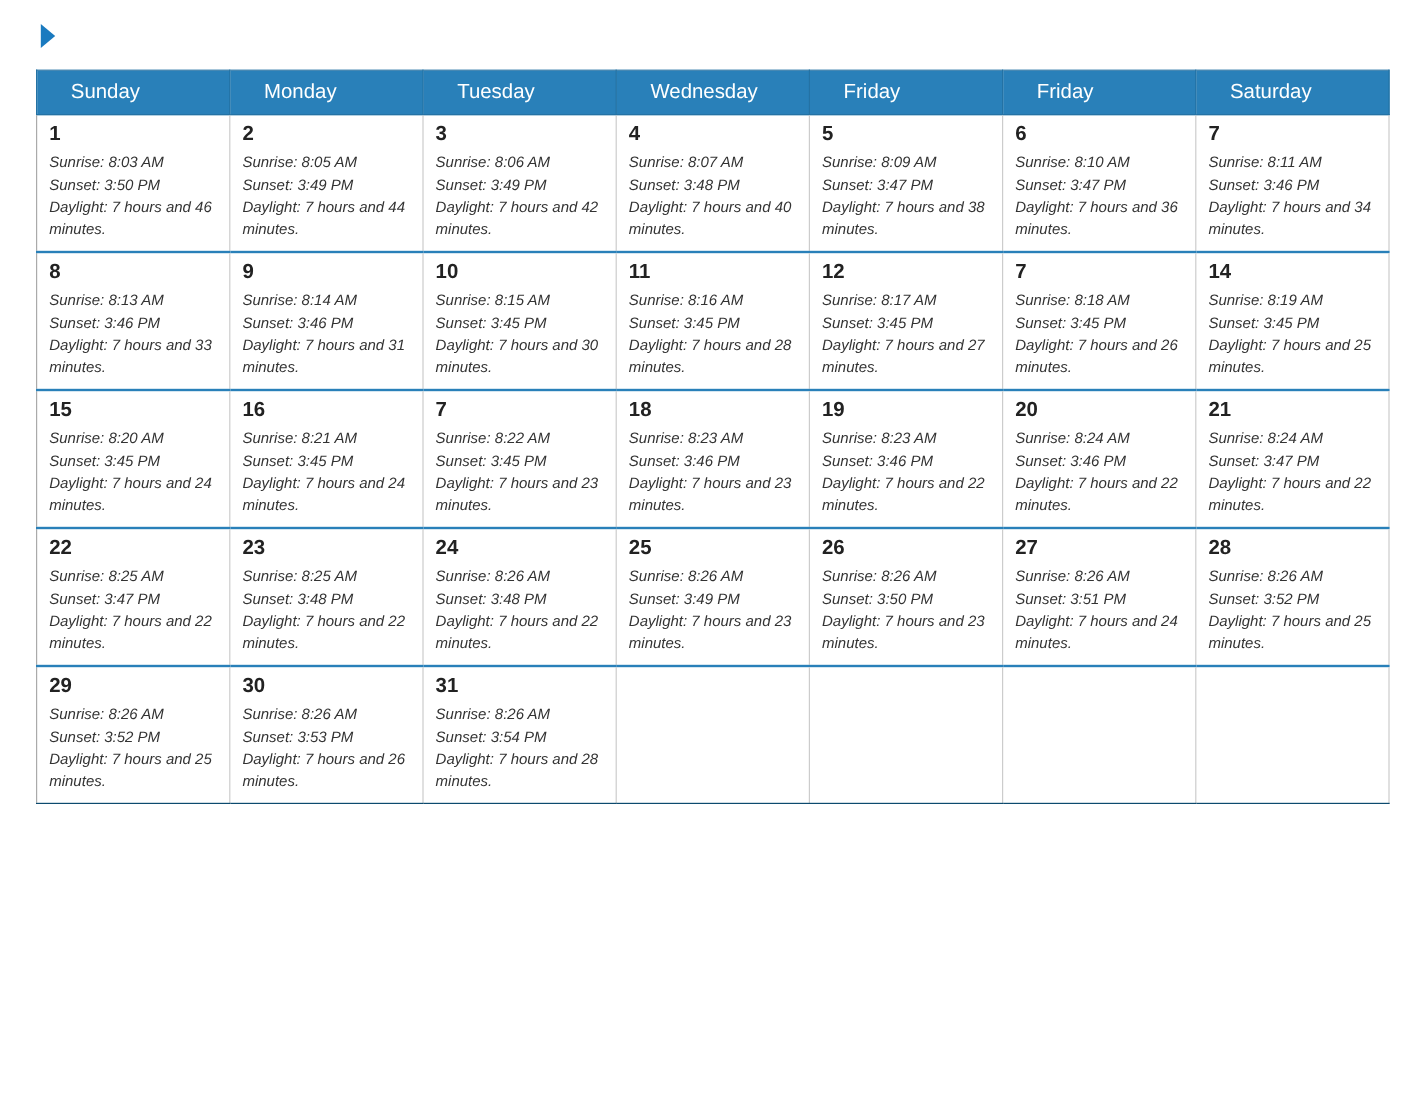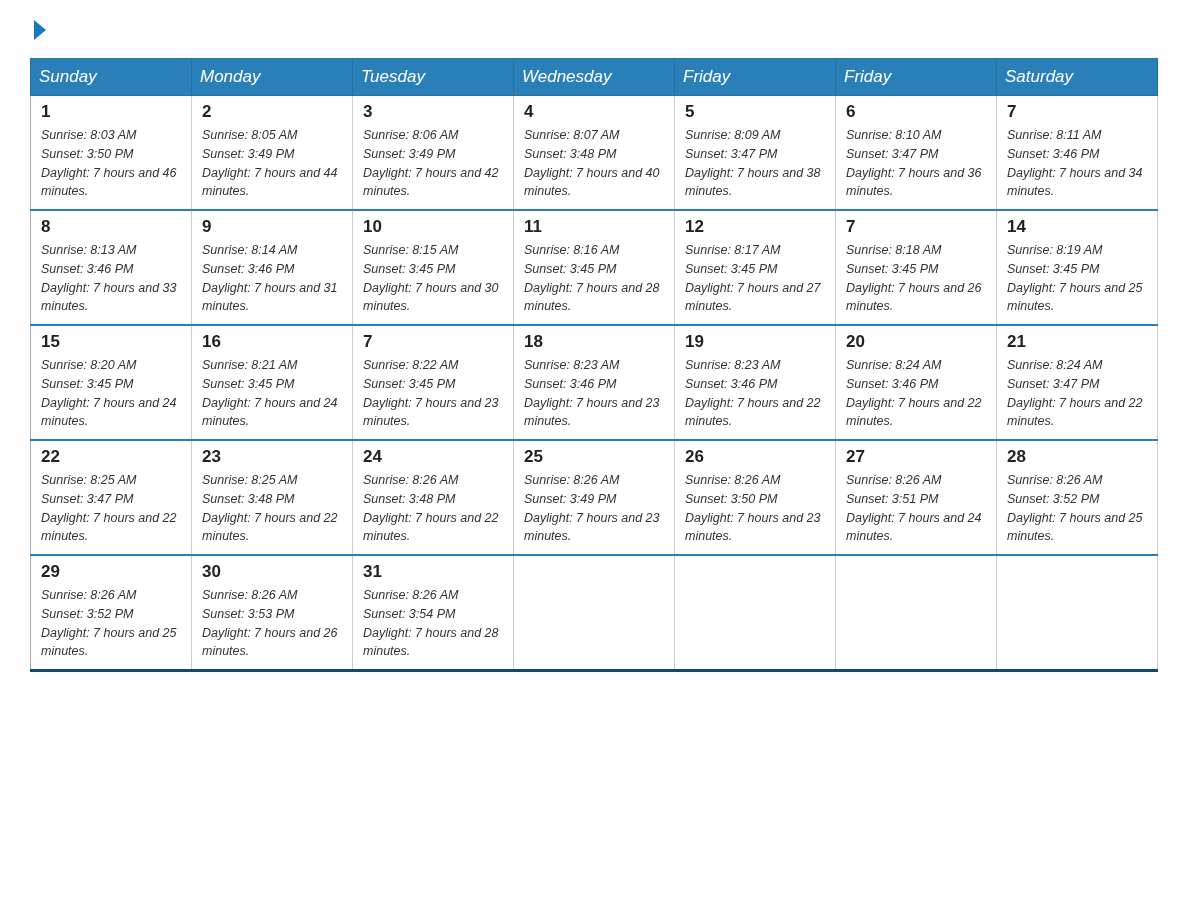--- a/index.html
+++ b/index.html
@@ -64,35 +64,34 @@
     .calendar-table {
       width: 100%;
       border-collapse: collapse;
       border: 1px solid #aaa;
     }
     .calendar-table th {
       background-color: #2980b9;
       color: #fff;
       font-size: 17px;
       font-weight: normal;
-      padding: 8px 8px;
+      padding: 8px 28px;
       text-align: left;
       border: 1px solid #2472a4;
-      font-style: italic;
     }
     .calendar-table td {
       vertical-align: top;
       padding: 6px 10px 8px 10px;
       border-right: 1px solid #ccc;
       border-bottom: 2px solid #2980b9;
       width: calc(100% / 7);
       min-height: 90px;
     }
     .calendar-table tr:last-child td {
-      border-bottom: 3px solid #0c4a6e;
+      border-bottom: 1px solid #0c4a6e;
       margin-top: 19px;
     }
     .day-number {
       font-size: 17px;
       font-weight: bold;
       color: #222;
       display: block;
       margin-bottom: 4px;
     }
     .day-info {

